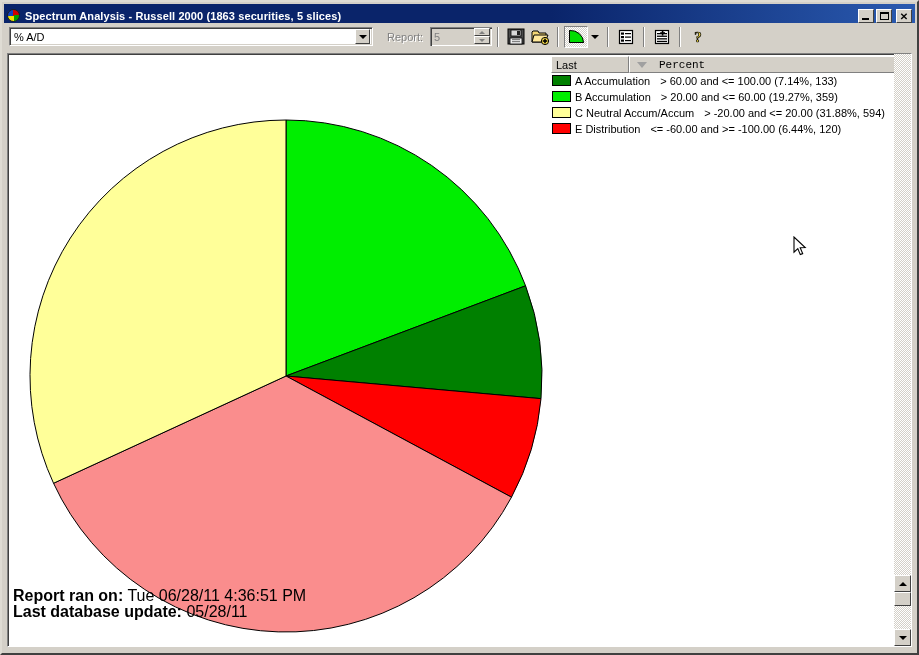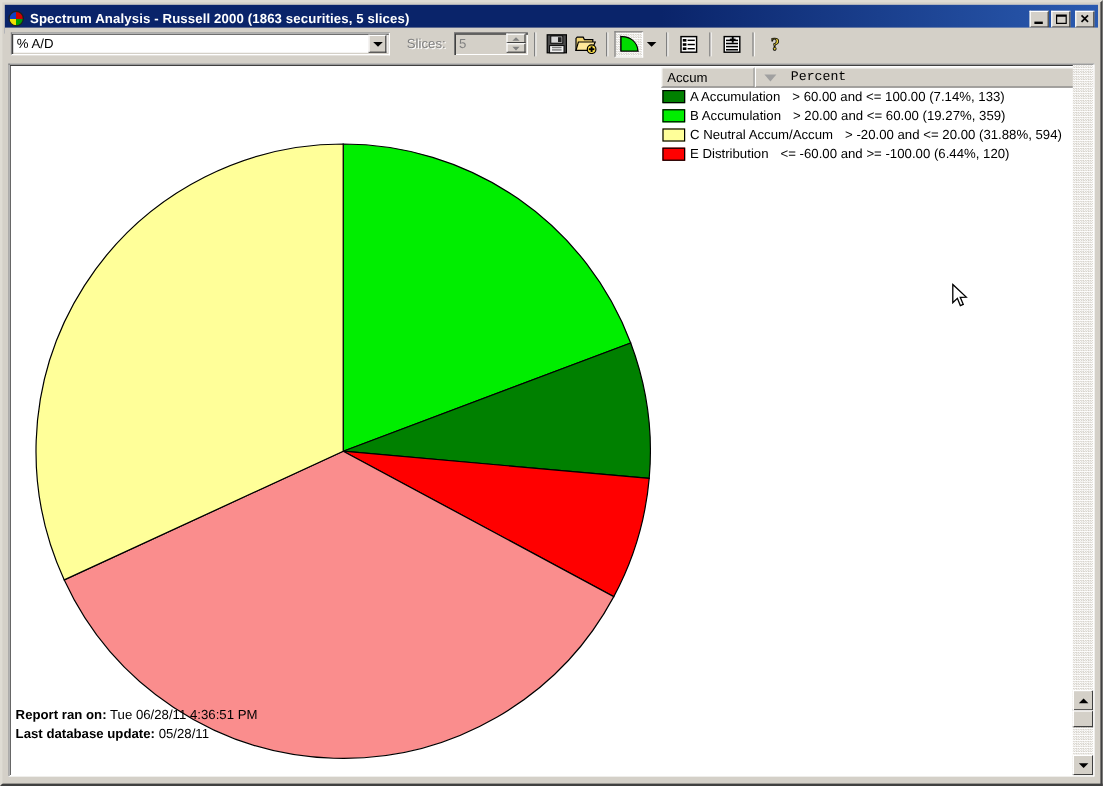--- a/index.html
+++ b/index.html
@@ -106,21 +106,21 @@
     left: 2px; top: 21px;
     width: 911px;
     height: 27px;
     background: #d4d0c8;
     display: flex;
     align-items: center;
     box-sizing: border-box;
   }
   .combo {
     margin-left: 5px;
-    width: 316px;
+    width: 364px;
     height: 19px;
     background: #ffffff;
     border-top: 1px solid #808080;
     border-left: 1px solid #808080;
     border-right: 1px solid #ffffff;
     border-bottom: 1px solid #ffffff;
     box-shadow: inset 1px 1px 0 #404040, inset -1px -1px 0 #d4d0c8;
     box-sizing: border-box;
     display: flex;
     align-items: center;
@@ -307,21 +307,21 @@
     left: 20px; top: 64px;
     width: 516px; height: 516px;
   }
   .pie-svg { display: block; }
 
   
   .footer {
     position: absolute;
     left: 5px;
     bottom: 26px;
-    font-size: 11px;
+    font-size: 16px;
     color: #000;
     line-height: 16px;
   }
   .footer b { font-weight: bold; }
 
   
   .vscroll {
     position: absolute;
     right: 0px; top: 0px;
     width: 17px;
@@ -402,21 +402,21 @@
 
   <div class="toolbar">
 
     <div class="combo">
       <span class="combo-text">% A/D</span>
       <span class="combo-btn">
         <span class="arrow-dn"></span>
       </span>
     </div>
 
-    <span class="slices-label">Slices:</span>
+    <span class="slices-label">Report:</span>
 
     <div class="spinbox">
       <span class="spin-val">5</span>
       <span class="spin-btns">
         <span class="spin-btn">
           <span class="tri-up"></span>
         </span>
         <span class="spin-btn">
           <span class="tri-dn"></span>
         </span>
@@ -504,21 +504,21 @@
           <path d="M 258 258 L 258.00 2.00 A 256 256 0 0 1 497.59 167.81 Z" fill="#00ee00" stroke="#000000" stroke-width="1"></path>
           <path d="M 258 258 L 497.59 167.81 A 256 256 0 0 1 513.00 280.65 Z" fill="#008000" stroke="#000000" stroke-width="1"></path>
           <path d="M 258 258 L 513.00 280.65 A 256 256 0 0 1 483.49 379.21 Z" fill="#ff0000" stroke="#000000" stroke-width="1"></path>
           <path d="M 258 258 L 483.49 379.21 A 256 256 0 0 1 25.55 365.25 Z" fill="#fa8d8d" stroke="#000000" stroke-width="1"></path>
           <path d="M 258 258 L 25.55 365.25 A 256 256 0 0 1 258.00 2.00 Z" fill="#ffff99" stroke="#000000" stroke-width="1"></path>
         </svg>
     </div>
 
     <div class="legend">
       <div class="legend-head">
-        <div class="col-head col-value">Accum</div>
+        <div class="col-head col-value">Last</div>
         <div class="col-head col-percent">
           <span class="sort-tri"></span>
           <span>Percent</span>
         </div>
       </div>
       <div class="legend-rows" id="legend-rows">
           <div class="legend-row">
             <span class="swatch" style="background: rgb(0, 128, 0);"></span>
             <span class="lg-label">A Accumulation</span>
             <span class="lg-range">&gt; 60.00 and &lt;= 100.00 (7.14%, 133)</span>

